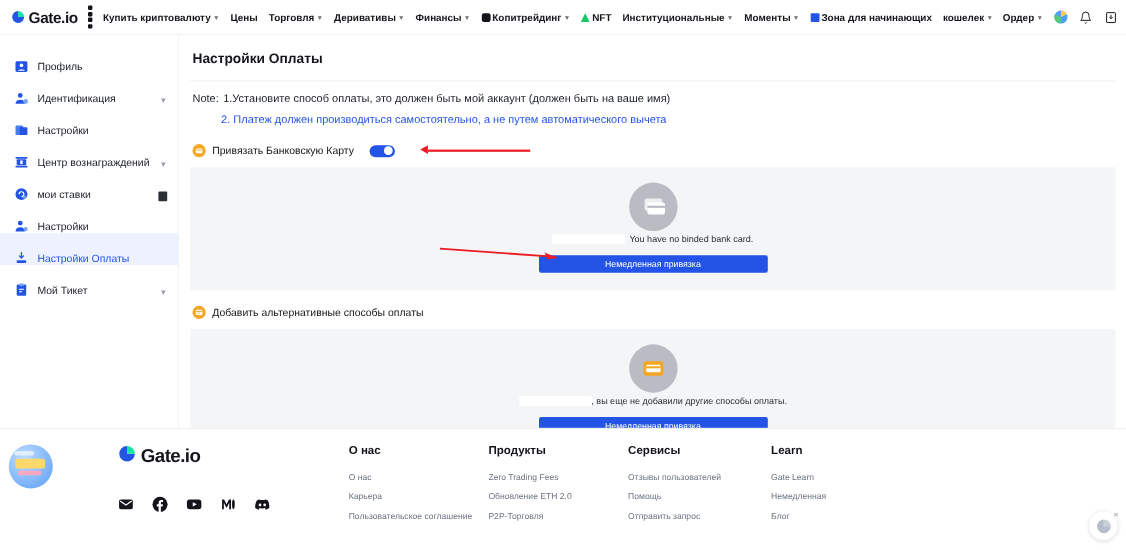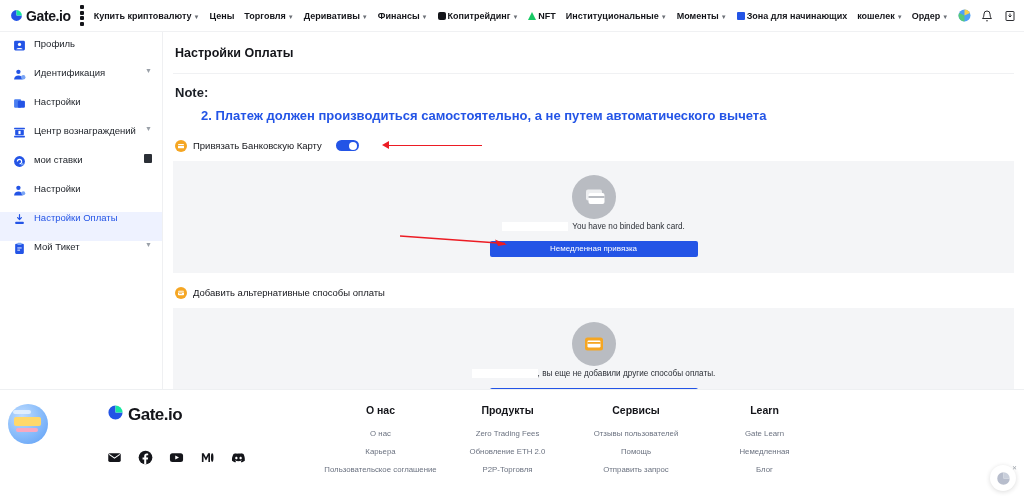--- a/index.html
+++ b/index.html
@@ -41,37 +41,37 @@
   
   .body-wrap { display: flex; width: 1024px; height: 357px; }
 
   
   .sidebar {
     width: 163px; height: 357px; background: #fff;
     border-right: 1px solid #eff0f2;
     padding-top: 6px; flex-shrink: 0;
   }
   .side-item {
-    height: 29px; display: flex; align-items: flex-start;
+    height: 29px; display: flex; align-items: flex-end;
     padding: 0 10px 0 12px; gap: 8px; cursor: pointer;
     font-size: 9.5px; color: #1b1f26;
   }
   .side-item.active { background: #eef2ff; color: #2354e6; }
   .side-ico { width: 14px; height: 14px; flex-shrink: 0; display:flex; align-items:center; justify-content:center; }
   .side-ico svg { display:block; }
   .side-label { flex: 1; white-space: nowrap; overflow: hidden; }
   .side-chev { font-size: 7px; color: #9aa0a8; }
   .side-badge { width: 8px; height: 9px; background: #2b2f36; border-radius: 1px; }
 
   
   .main { flex: 1; background: #fff; padding: 0 0 0 0; position: relative; }
   .page-title { font-size: 12.5px; font-weight: 600; color: #14151a; padding: 14px 0 0 12px; }
   .title-rule { margin: 13px 10px 0 10px; border-top: 1px solid #f0f1f3; }
 
-  .note { padding: 10px 0 0 12px; font-size: 13px; color: #1b1f26; line-height: 1.45; font-weight: bold; }
+  .note { padding: 10px 0 0 12px; font-size: 10px; color: #1b1f26; line-height: 1.45; }
   .note-row1 { display: flex; gap: 4px; }
   .note-lbl { color: #1b1f26; }
   .note-row2 { padding-left: 26px; margin-top: 4px; color: #2354e6; }
   .note-link { color: #2354e6; }
 
   .sec-head {
     display: flex; align-items: center; gap: 6px;
     padding: 14px 0 0 12px; font-size: 9.5px; color: #14151a;
   }
   .sec-ico { width: 12px; height: 12px; border-radius: 50%; background: #f5a623;
@@ -122,21 +122,21 @@
              background: radial-gradient(circle at 35% 30%, #bfdcff 0%, #8fc0fb 45%, #5c9df5 100%);
              position: relative; overflow: hidden; flex-shrink: 0; }
   .f-badge .b1 { position:absolute; left:6px; top:13px; width:27px; height:9px; background:#ffd86b; border-radius:2px;}
   .f-badge .b2 { position:absolute; left:8px; top:24px; width:22px; height:4px; background:#f9a8c0; border-radius:2px;}
   .f-badge .b3 { position:absolute; left:5px; top:6px; width:18px; height:4px; background:#e8f2ff; border-radius:2px; opacity:.85;}
   .f-brand-col { margin-left: 59px; width: 210px; }
   .f-brand { display: flex; align-items: center; gap: 4px; }
   .f-brand-text { font-size: 17px; font-weight: 700; letter-spacing: -0.5px; color: #14151a; }
   .f-socials { display: flex; gap: 16px; margin-top: 25px; }
   .f-socials .icon-btn { width: 15px; height: 15px; }
-  .f-col { width: 127px; text-align: center; }
+  .f-col { width: 127px; }
   .f-col.wide { width: 130px; }
   .f-col h4 { font-size: 10.5px; font-weight: 700; color: #14151a; margin-bottom: 13px; }
   .f-col a { display: block; font-size: 7.8px; color: #6b7280; text-decoration: none;
              margin-bottom: 9px; cursor: pointer; white-space: nowrap; }
   .f-widget { position: absolute; right: 8px; bottom: 9px; width: 26px; height: 26px;
               border-radius: 50%; background: #fff; box-shadow: 0 1px 5px rgba(0,0,0,.14);
               display: flex; align-items: center; justify-content: center; cursor: pointer; }
   .f-widget-x { position: absolute; top: -1px; right: -1px; font-size: 6px; color: #9aa0a8; }
 </style>
 </head>
@@ -345,20 +345,21 @@
     </div>
   </div>
 
   <div class="main">
     <div class="page-title">Настройки Оплаты</div>
     <div class="title-rule"></div>
 
     <div class="note">
       <div class="note-row1">
         <span class="note-lbl">Note:</span>
+        <span>1.Установите способ оплаты, это должен быть мой аккаунт (должен быть на ваше имя)</span>
       </div>
       <div class="note-row2">
         <span>2.</span>
         <span class="note-link">Платеж должен производиться самостоятельно,</span>
         <span class="note-link">а не путем автоматического вычета</span>
       </div>
     </div>
 
     <div class="sec-head">
       <span class="sec-ico">

